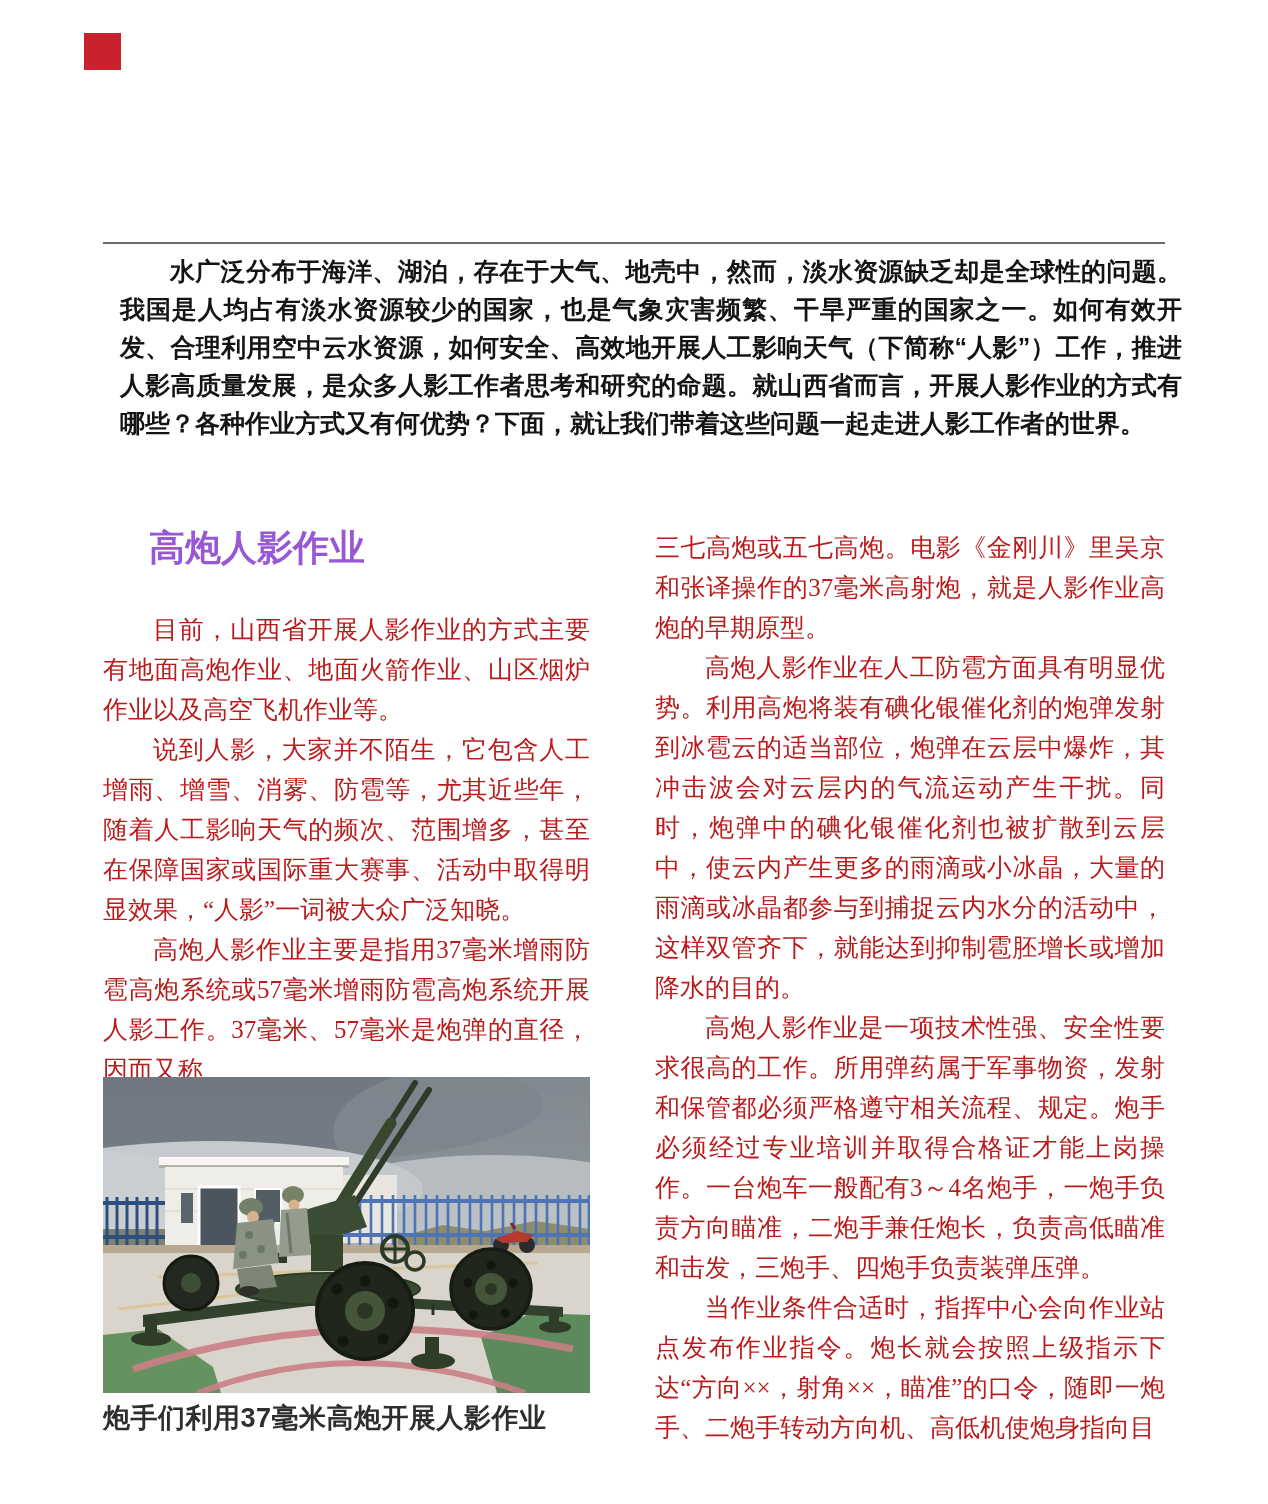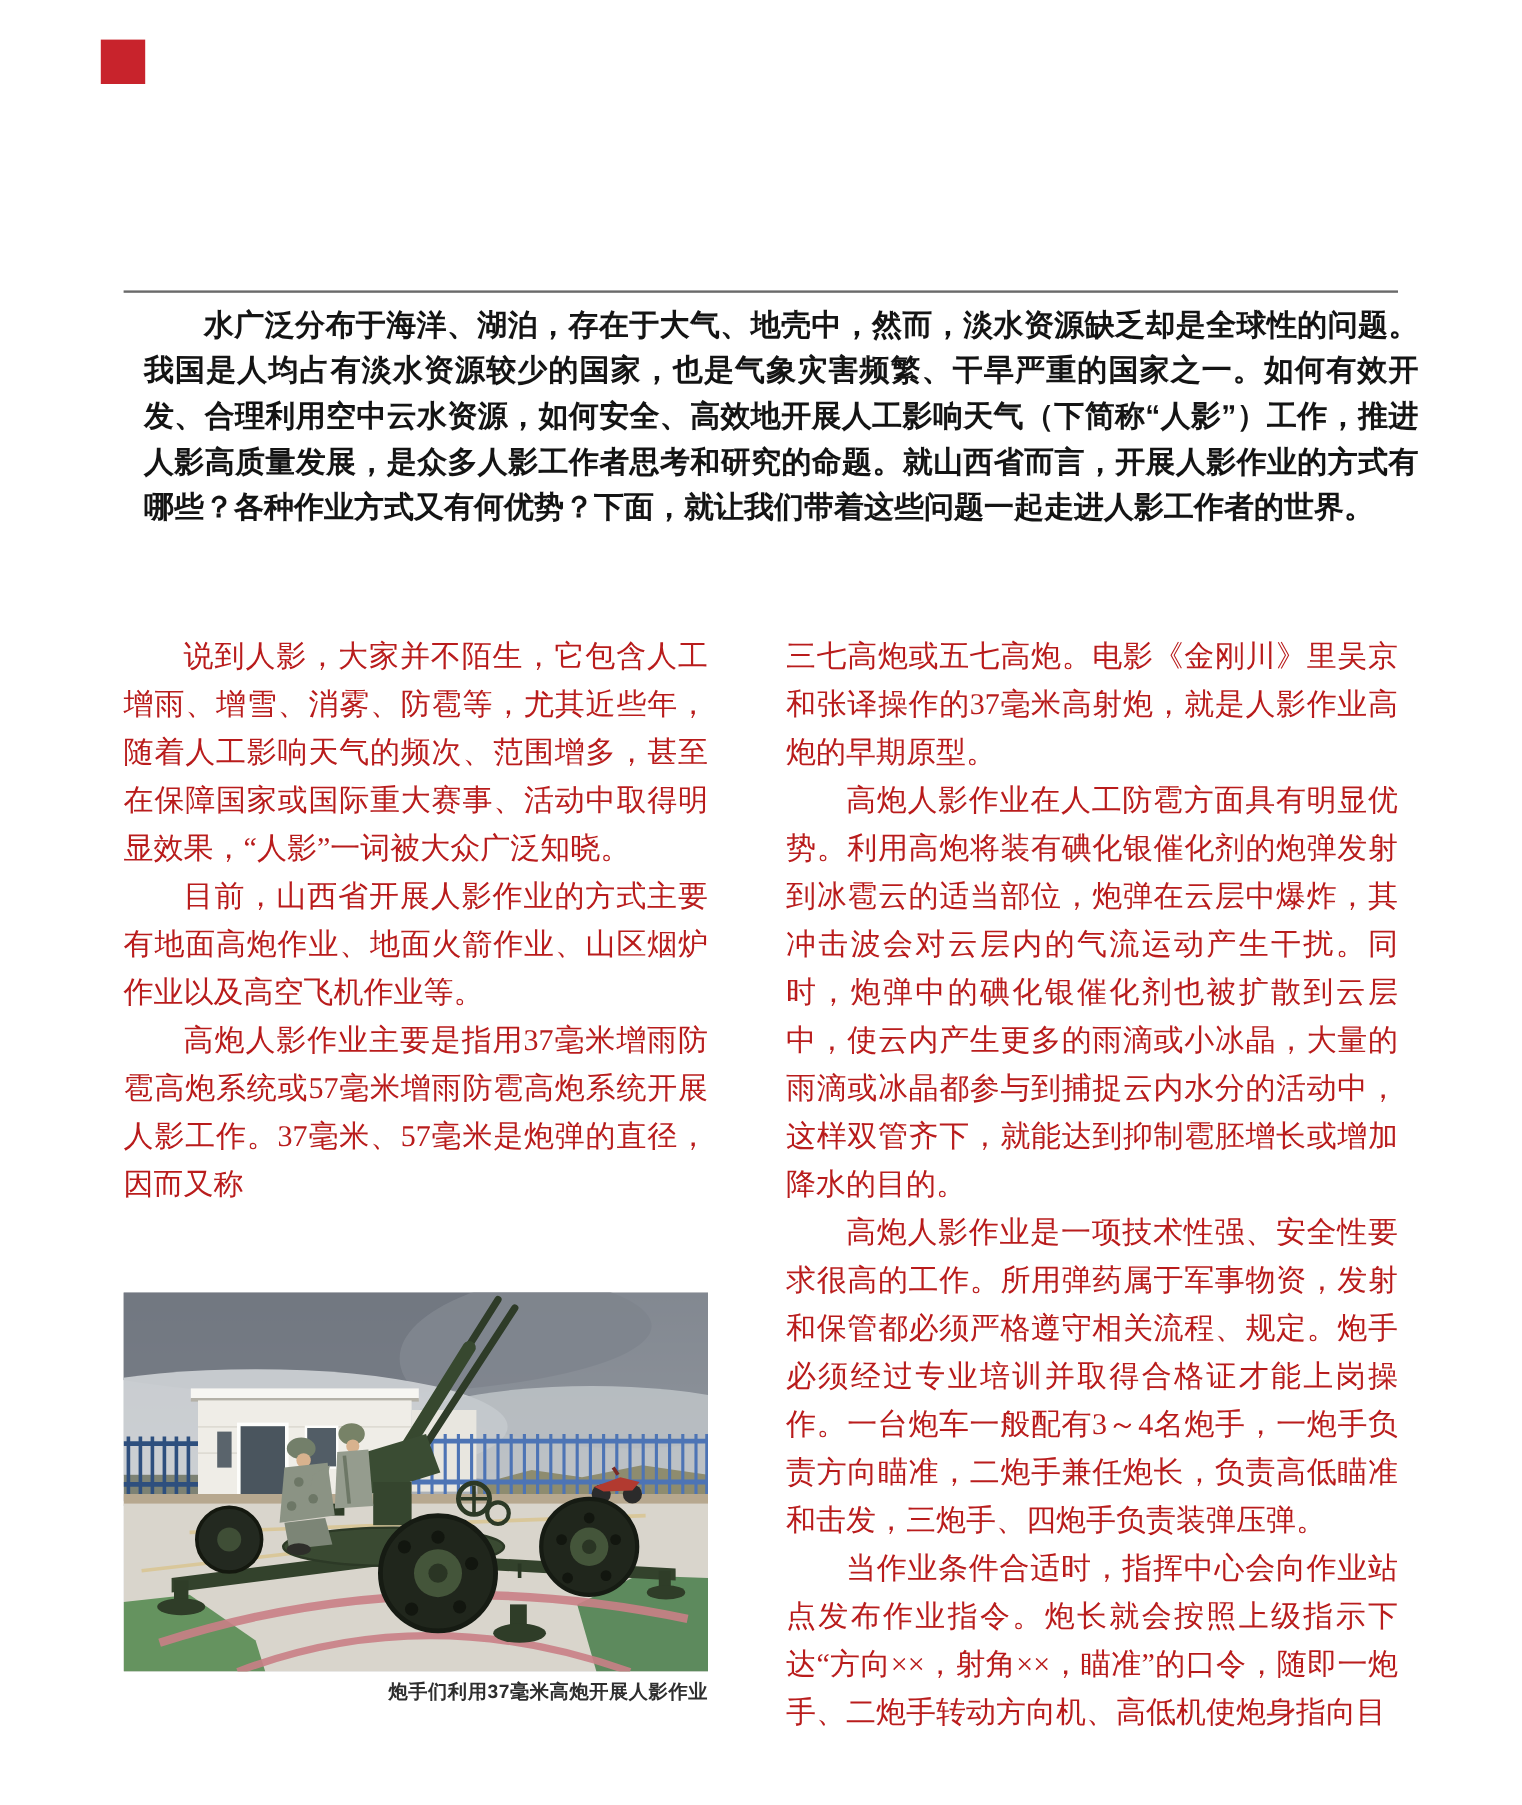--- a/index.html
+++ b/index.html
@@ -56,43 +56,44 @@
     font-family:"Liberation Serif","DejaVu Serif",serif;
     font-size:25px;line-height:40px;color:#b91c1c;
     text-align:justify;
   }
   .body-text p.indent{text-indent:2em;}
   .photo-figure{
     position:absolute;left:103px;top:1077px;width:487px;margin:0;
   }
   .photo-figure svg{display:block;width:487px;height:316px;}
   .photo-caption{
-    margin-top:7px;text-align:right;
-    font-size:16px;font-weight:700;color:var(--caption,#2e2e2e);
+    margin-top:7px;
+    font-size:27px;font-weight:700;color:var(--caption,#2e2e2e);
     letter-spacing:0.5px;
   }
 </style>
 </head>
 <body>
 
 <div class="page">
 
   <div class="corner-marker"></div>
 
 
 
   <div class="head-rule"></div>
 
   <p class="intro">水广泛分布于海洋、湖泊，存在于大气、地壳中，然而，淡水资源缺乏却是全球性的问题。我国是人均占有淡水资源较少的国家，也是气象灾害频繁、干旱严重的国家之一。如何有效开发、合理利用空中云水资源，如何安全、高效地开展人工影响天气（下简称“人影”）工作，推进人影高质量发展，是众多人影工作者思考和研究的命题。就山西省而言，开展人影作业的方式有哪些？各种作业方式又有何优势？下面，就让我们带着这些问题一起走进人影工作者的世界。</p>
 
   <div class="columns">
 
     <div class="col-left body-text">
+      <h2 class="section-heading">高炮人影作业</h2>
+      <p class="indent">目前，山西省开展人影作业的方式主要有地面高炮作业、地面火箭作业、山区烟炉作业以及高空飞机作业等。</p>
       <p class="indent">说到人影，大家并不陌生，它包含人工增雨、增雪、消雾、防雹等，尤其近些年，随着人工影响天气的频次、范围增多，甚至在保障国家或国际重大赛事、活动中取得明显效果，“人影”一词被大众广泛知晓。</p>
-      <p class="indent">目前，山西省开展人影作业的方式主要有地面高炮作业、地面火箭作业、山区烟炉作业以及高空飞机作业等。</p>
       <p class="indent">高炮人影作业主要是指用37毫米增雨防雹高炮系统或57毫米增雨防雹高炮系统开展人影工作。37毫米、57毫米是炮弹的直径，因而又称</p>
     </div>
 
     <div class="col-right body-text">
       <p>三七高炮或五七高炮。电影《金刚川》里吴京和张译操作的37毫米高射炮，就是人影作业高炮的早期原型。</p>
       <p class="indent">高炮人影作业在人工防雹方面具有明显优势。利用高炮将装有碘化银催化剂的炮弹发射到冰雹云的适当部位，炮弹在云层中爆炸，其冲击波会对云层内的气流运动产生干扰。同时，炮弹中的碘化银催化剂也被扩散到云层中，使云内产生更多的雨滴或小冰晶，大量的雨滴或冰晶都参与到捕捉云内水分的活动中，这样双管齐下，就能达到抑制雹胚增长或增加降水的目的。</p>
       <p class="indent">高炮人影作业是一项技术性强、安全性要求很高的工作。所用弹药属于军事物资，发射和保管都必须严格遵守相关流程、规定。炮手必须经过专业培训并取得合格证才能上岗操作。一台炮车一般配有3～4名炮手，一炮手负责方向瞄准，二炮手兼任炮长，负责高低瞄准和击发，三炮手、四炮手负责装弹压弹。</p>
       <p class="indent">当作业条件合适时，指挥中心会向作业站点发布作业指令。炮长就会按照上级指示下达“方向××，射角××，瞄准”的口令，随即一炮手、二炮手转动方向机、高低机使炮身指向目</p>
     </div>
 

